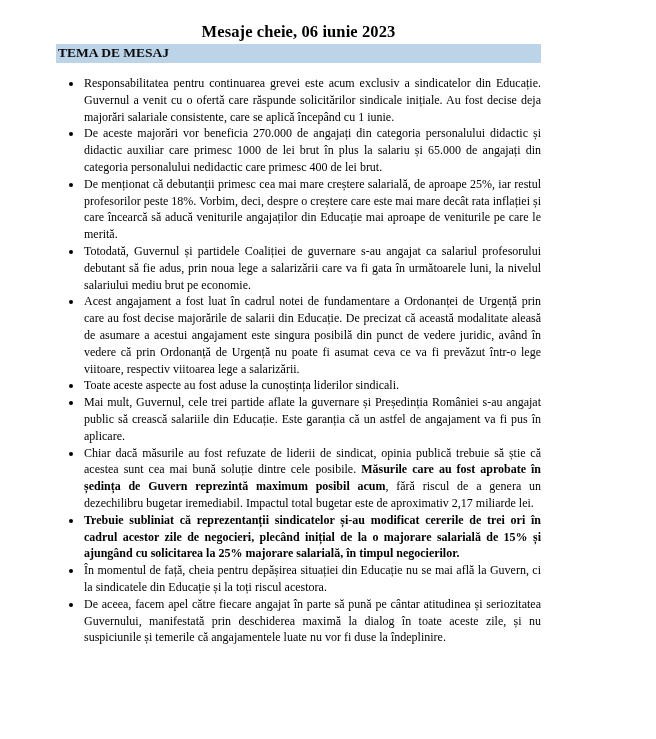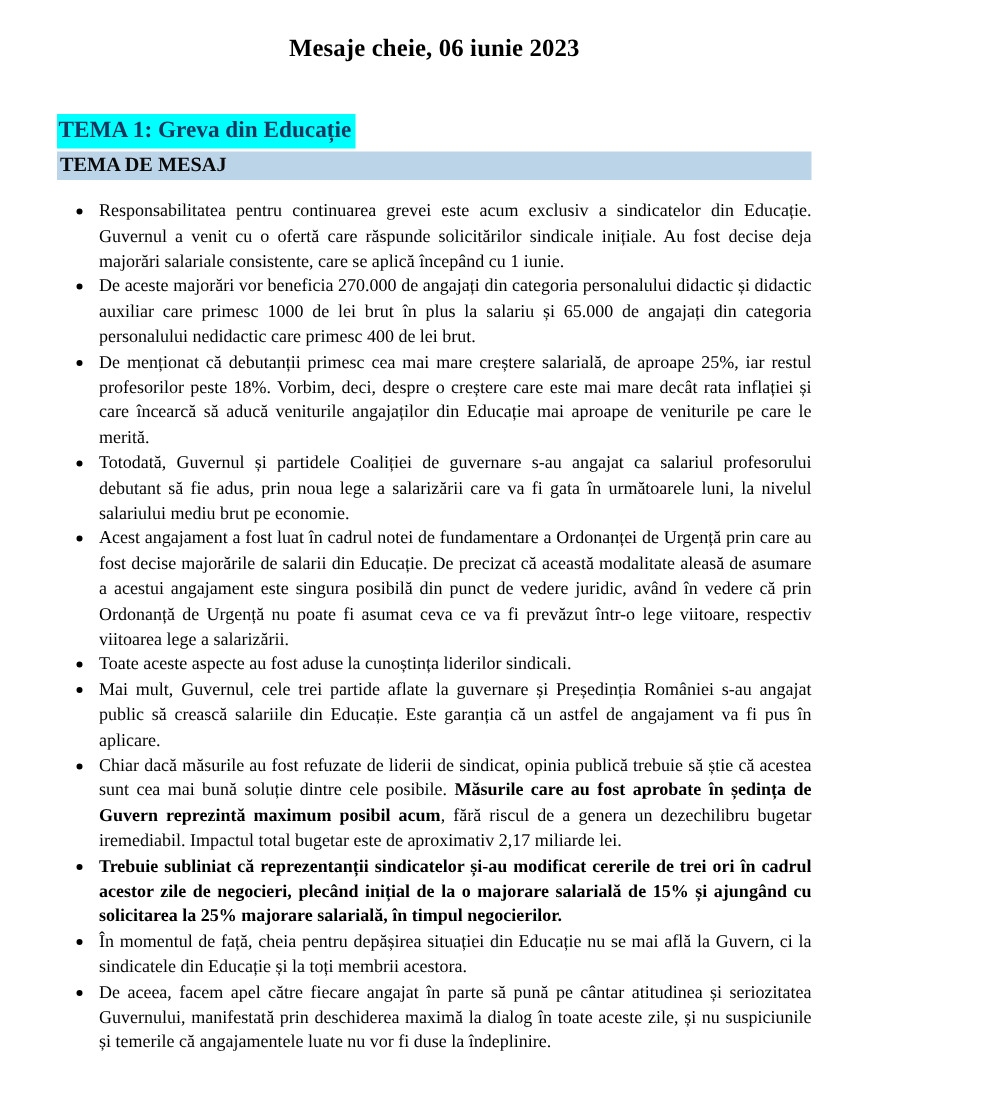--- a/index.html
+++ b/index.html
@@ -11,21 +11,21 @@
     width: 656px;
     height: 739px;
     overflow: hidden;
     font-family: "Liberation Serif", "DejaVu Serif", serif;
     color: #000000;
   }
   .page {
     box-sizing: border-box;
     width: 580px;
     height: 739px;
-    padding: 22px 39px 0 38px;
+    padding: 22px 39px 0 56px;
   }
   .doc-title {
     margin: 0;
     padding: 0;
     font-size: 16.5px;
     font-weight: bold;
     text-align: center;
     letter-spacing: 0.1px;
   }
   .theme-heading-row {
@@ -63,32 +63,29 @@
   ul.messages li .bold {
     font-weight: bold;
   }
 </style>
 </head>
 <body>
 
 <div class="page">
   <h1 class="doc-title">Mesaje cheie, 06 iunie 2023</h1>
 
-  <div class="theme-heading-row">
-    <span class="theme-heading" style="background: rgb(0, 255, 255); color: rgb(23, 55, 94);">TEMA 1: Greva din Educație</span>
-  </div>
 
   <div class="subheading" style="background: rgb(188, 212, 232);">TEMA DE MESAJ</div>
 
   <ul class="messages">
       <li><span>Responsabilitatea pentru continuarea grevei este acum exclusiv a sindicatelor din Educație. Guvernul a venit cu o ofertă care răspunde solicitărilor sindicale inițiale. Au fost decise deja majorări salariale consistente, care se aplică începând cu 1 iunie.</span></li>
       <li><span>De aceste majorări vor beneficia 270.000 de angajați din categoria personalului didactic și didactic auxiliar care primesc 1000 de lei brut în plus la salariu și 65.000 de angajați din categoria personalului nedidactic care primesc 400 de lei brut.</span></li>
       <li><span>De menționat că debutanții primesc cea mai mare creștere salarială, de aproape 25%, iar restul profesorilor peste 18%. Vorbim, deci, despre o creștere care este mai mare decât rata inflației și care încearcă să aducă veniturile angajaților din Educație mai aproape de veniturile pe care le merită.</span></li>
       <li><span>Totodată, Guvernul și partidele Coaliției de guvernare s-au angajat ca salariul profesorului debutant să fie adus, prin noua lege a salarizării care va fi gata în următoarele luni, la nivelul salariului mediu brut pe economie.</span></li>
       <li><span>Acest angajament a fost luat în cadrul notei de fundamentare a Ordonanței de Urgență prin care au fost decise majorările de salarii din Educație. De precizat că această modalitate aleasă de asumare a acestui angajament este singura posibilă din punct de vedere juridic, având în vedere că prin Ordonanță de Urgență nu poate fi asumat ceva ce va fi prevăzut într-o lege viitoare, respectiv viitoarea lege a salarizării.</span></li>
       <li><span>Toate aceste aspecte au fost aduse la cunoștința liderilor sindicali.</span></li>
       <li><span>Mai mult, Guvernul, cele trei partide aflate la guvernare și Președinția României s-au angajat public să crească salariile din Educație. Este garanția că un astfel de angajament va fi pus în aplicare.</span></li>
       <li><span>Chiar dacă măsurile au fost refuzate de liderii de sindicat, opinia publică trebuie să știe că acestea sunt cea mai bună soluție dintre cele posibile. </span><span class="bold">Măsurile care au fost aprobate în ședința de Guvern reprezintă maximum posibil acum</span><span>, fără riscul de a genera un dezechilibru bugetar iremediabil. Impactul total bugetar este de aproximativ 2,17 miliarde lei.</span></li>
       <li class="bold"><span class="bold">Trebuie subliniat că reprezentanții sindicatelor și-au modificat cererile de trei ori în cadrul acestor zile de negocieri, plecând inițial de la o majorare salarială de 15% și ajungând cu solicitarea la 25% majorare salarială, în timpul negocierilor.</span></li>
-      <li><span>În momentul de față, cheia pentru depășirea situației din Educație nu se mai află la Guvern, ci la sindicatele din Educație și la toți membrii acestora.</span></li>
+      <li><span>În momentul de față, cheia pentru depășirea situației din Educație nu se mai află la Guvern, ci la sindicatele din Educație și la toți riscul acestora.</span></li>
       <li><span>De aceea, facem apel către fiecare angajat în parte să pună pe cântar atitudinea și seriozitatea Guvernului, manifestată prin deschiderea maximă la dialog în toate aceste zile, și nu suspiciunile și temerile că angajamentele luate nu vor fi duse la îndeplinire.</span></li>
     </ul>
 </div>
 
 </body></html>

